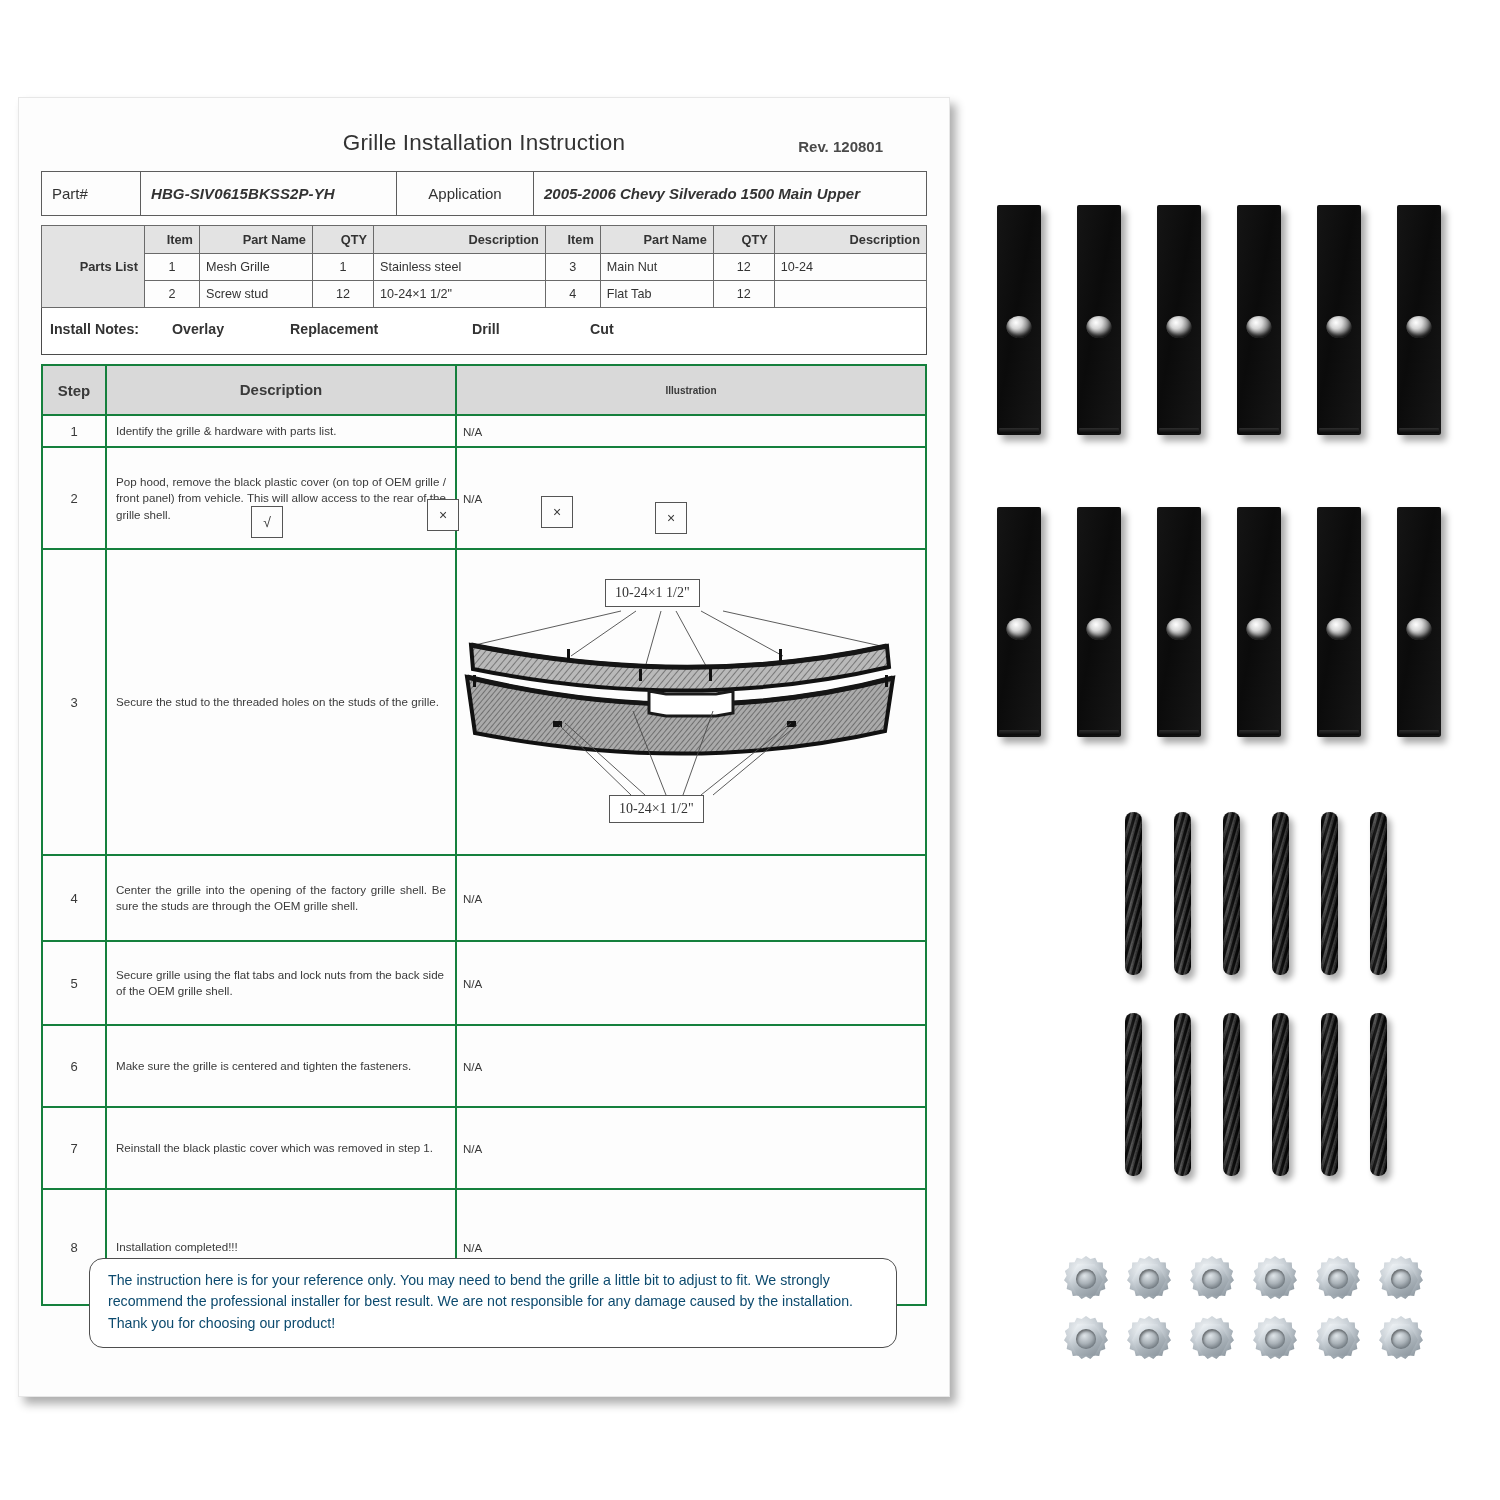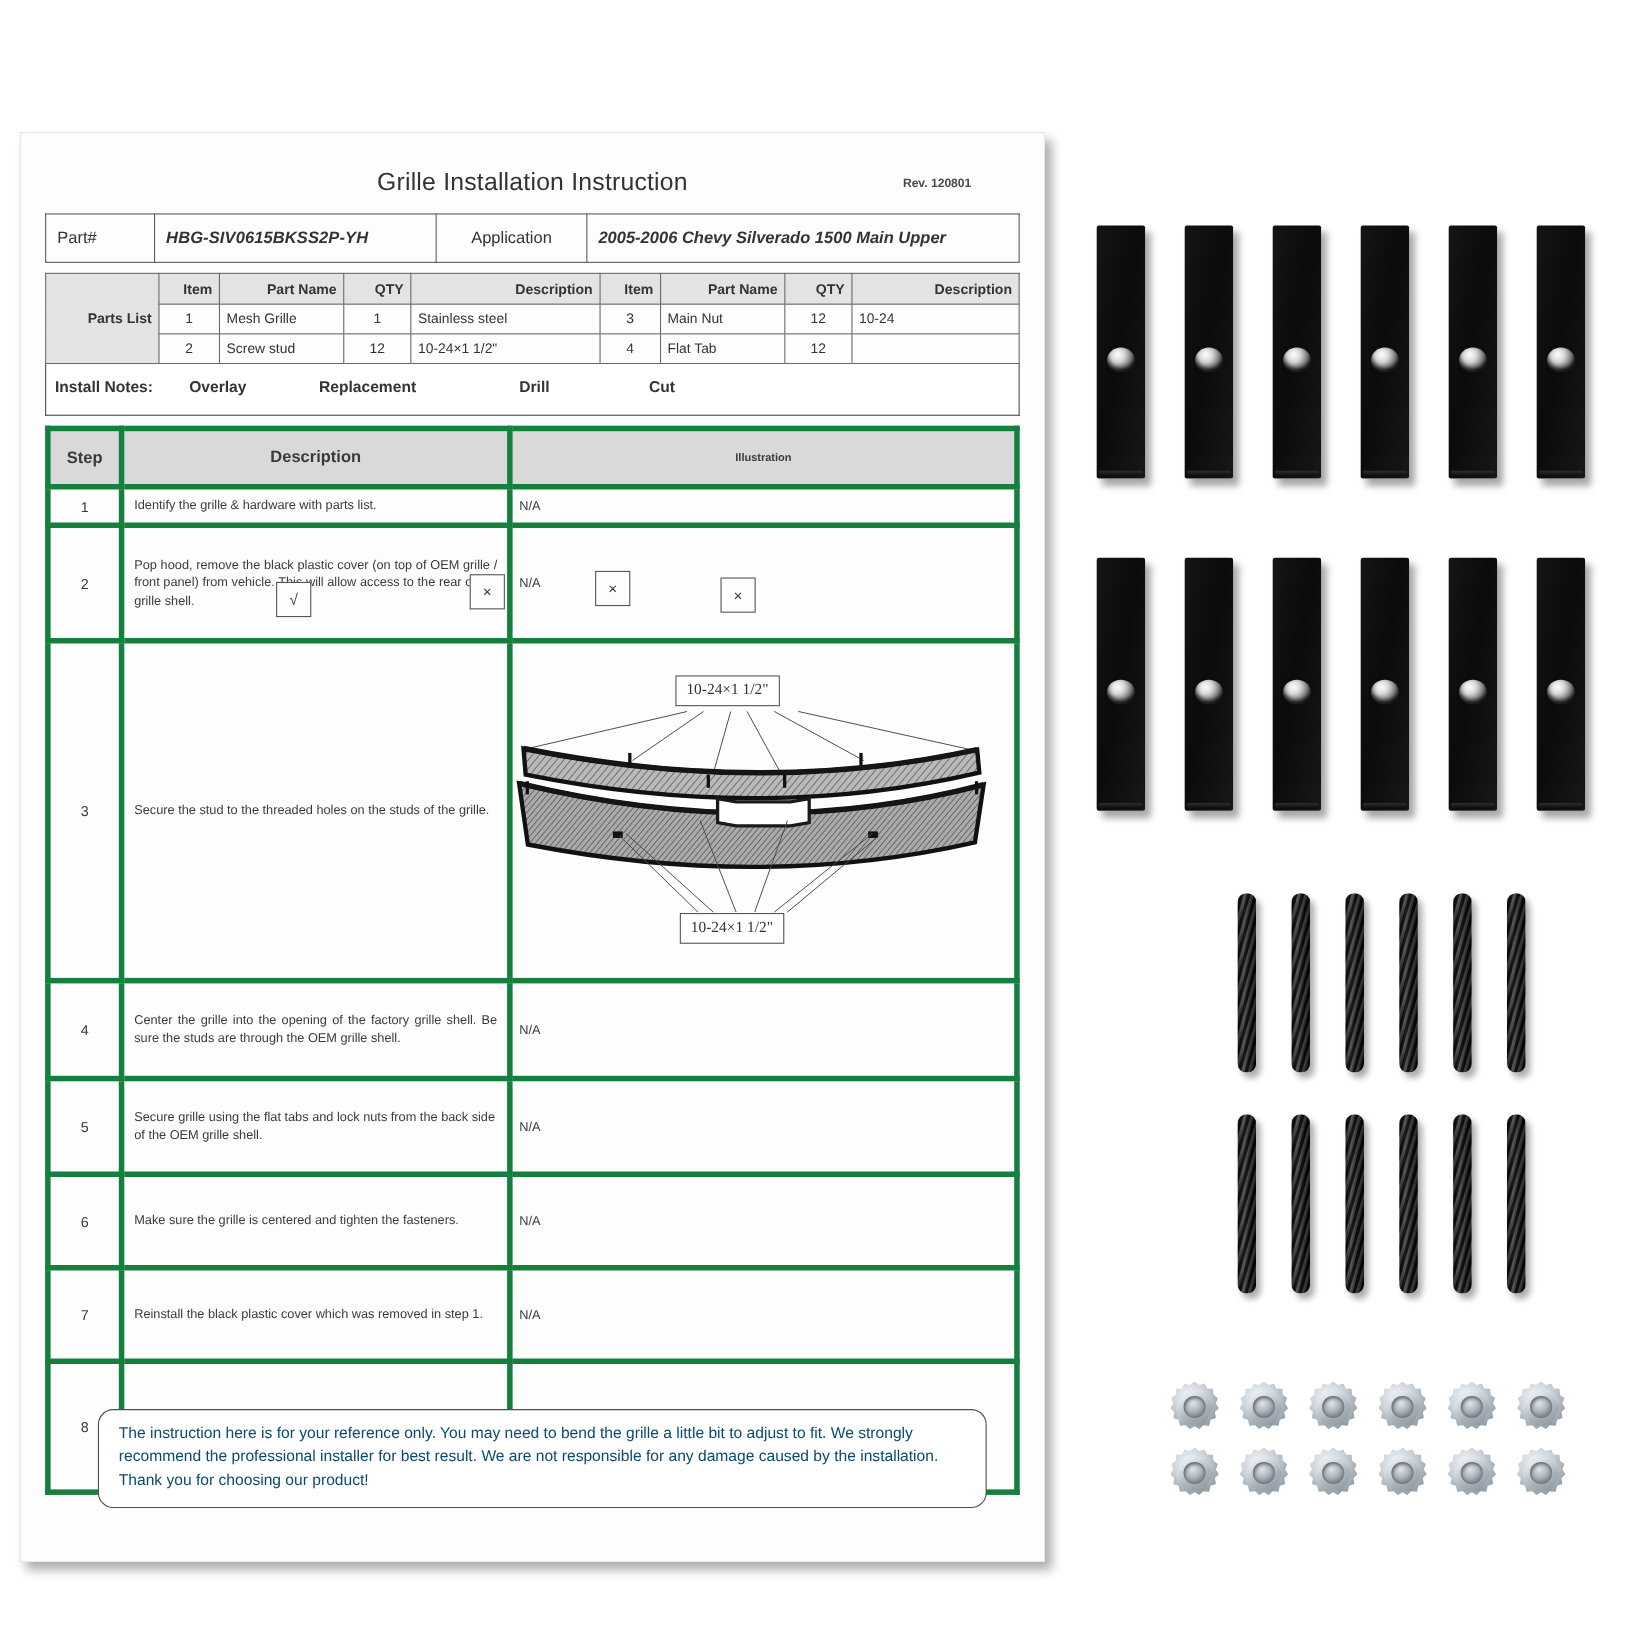--- a/index.html
+++ b/index.html
@@ -20,21 +20,20 @@
   #sheet {
     position: absolute;
     left: 18px;
     top: 97px;
     width: 930px;
     height: 1298px;
     background: #fdfdfd;
     box-shadow: 6px 7px 9px rgba(0,0,0,0.32);
     border: 1px solid #e7e7e7;
     color: #2b2b2b;
-    margin-top: 23px;
   }
   #sheet-inner {
     position: absolute;
     left: 22px;
     top: 26px;
     right: 22px;
     bottom: 20px;
   }
 
   
@@ -48,21 +47,21 @@
     text-align: center;
     font-size: 22.5px;
     letter-spacing: .2px;
     color: #333;
     top: 6px;
   }
   .doc-rev {
     position: absolute;
     right: 44px;
     top: 14px;
-    font-size: 11px;
+    font-size: 15px;
     font-weight: bold;
     color: #4a4a4a;
   }
 
   
   table { border-collapse: collapse; width: 100%; }
   td, th { border: 1.3px solid #5d5d5d; padding: 0; color: #333; }
 
   
   .tbl-part { margin-top: 1px; }
@@ -127,21 +126,21 @@
     font-weight: bold;
     color: #333;
   }
   .note-opt.o0 { left: 130px; }
   .note-opt.o1 { left: 248px; }
   .note-opt.o2 { left: 430px; }
   .note-opt.o3 { left: 548px; }
 
   
   .tbl-steps { margin-top: 9px; border: 1.8px solid #4b4b4b; }
-  .tbl-steps td { border: 5px solid #15803d; }
+  .tbl-steps td { border: 2px solid #15803d; }
   .tbl-steps tr.hdr td {
     background: #d9d9d9;
     font-weight: bold;
     text-align: center;
     height: 34px;
     font-size: 15px;
     color: #3a3a3a;
   }
   .s-step  { width: 62px; text-align: center; font-size: 13px; color:#3a3a3a;}
   .s-desc  { width: 330px; padding: 7px 9px; font-size: 11.6px; line-height: 1.42; color:#3a3a3a;}

